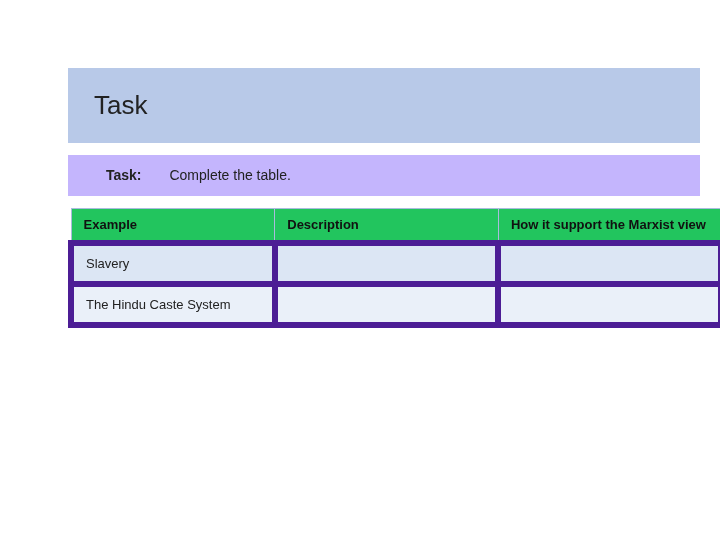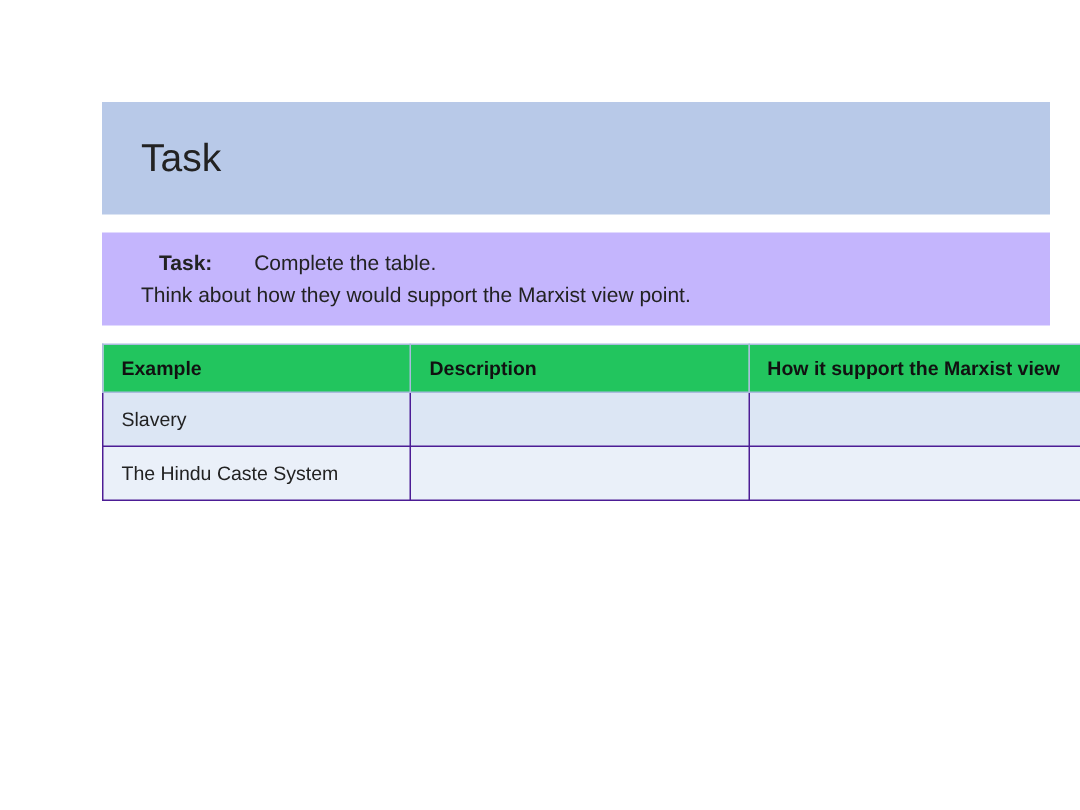--- a/index.html
+++ b/index.html
@@ -67,21 +67,21 @@
     tbody tr:nth-child(odd) {
       background-color: #dce6f4;
     }
 
     tbody tr:nth-child(even) {
       background-color: #eaf0f9;
     }
 
     tbody tr td {
       padding: 10px 12px;
-      border: 1px solid #4c1d95;
+      border: 6px solid #4c1d95;
       font-size: 13px;
       color: #222;
       vertical-align: top;
       height: 36px;
     }
 
     tbody tr td:first-child {
       width: 210px;
     }
 
@@ -100,21 +100,20 @@
 
   <div class="title-bar">
     <h1>Task</h1>
   </div>
 
   <div class="instruction-bar">
     <span>
       <strong>Task:</strong><span> Complete the table.</span>
     </span>
     <br>
-    <span>Think about how they would support the Marxist view point.</span>
   </div>
 
   <table>
     <thead>
       <tr>
         <th>Example</th>
         <th>Description</th>
         <th>How it support the Marxist view</th>
       </tr>
     </thead>

